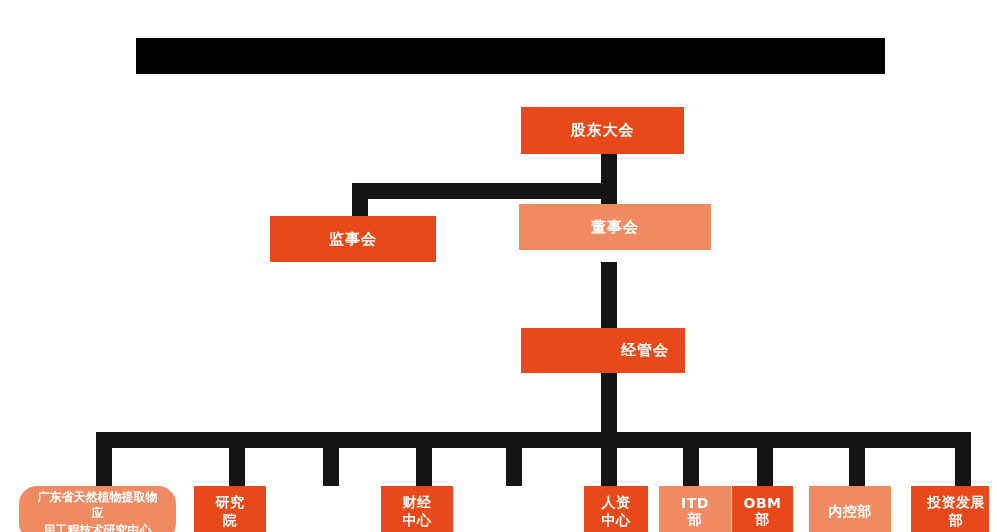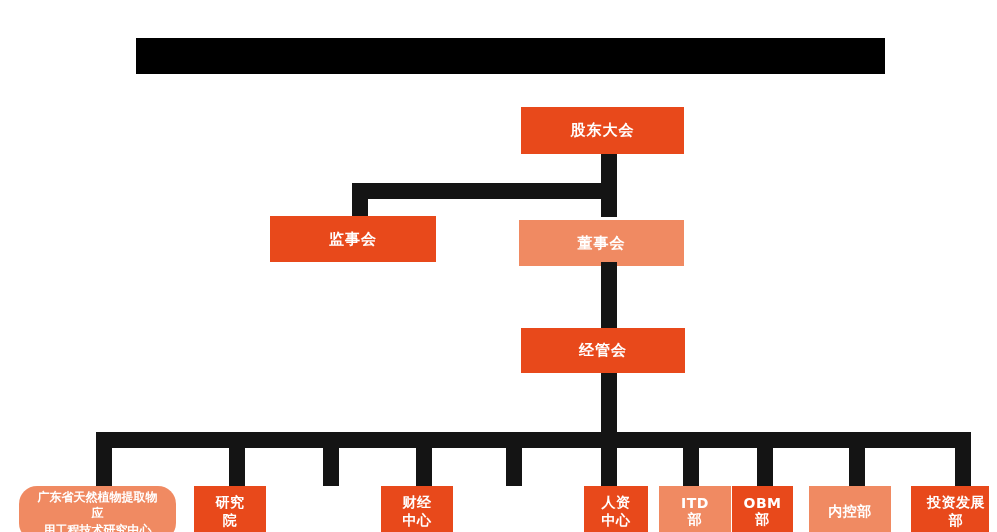--- a/index.html
+++ b/index.html
@@ -28,22 +28,22 @@
     color: var(--text, #fff);
     font-weight: bold;
     text-align: center;
     letter-spacing: 1px;
   }
   .node[data-variant="primary"]   { background: var(--primary, #E8491B); }
   .node[data-variant="secondary"] { background: var(--secondary, #F08A62); }
   .lv-main { font-size: 15px; }
   .node-root       { left: 505px; top: 91px;  width: 163px; height: 47px; }
   .node-supervisory{ left: 254px; top: 200px; width: 166px; height: 46px; }
-  .node-board      { left: 503px; top: 204px; width: 165px; height: 46px; }
-  .node-management { left: 505px; top: 312px; width: 164px; height: 45px; }
+  .node-board      { left: 503px; top: 188px; width: 192px; height: 46px; }
+  .node-management { left: 505px; top: 312px; width: 164px; height: 45px; justify-content: flex-end; }
   .dept {
     top: 470px;
     height: 52px;
     font-size: 14px;
     letter-spacing: 0.5px;
   }
   .dept-tall {
     height: 55px;
     font-size: 12px;
     line-height: 1.35;

